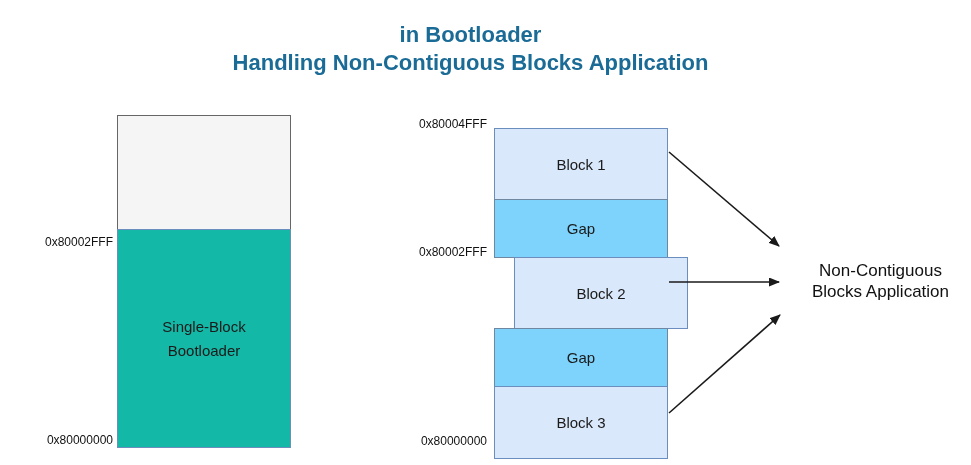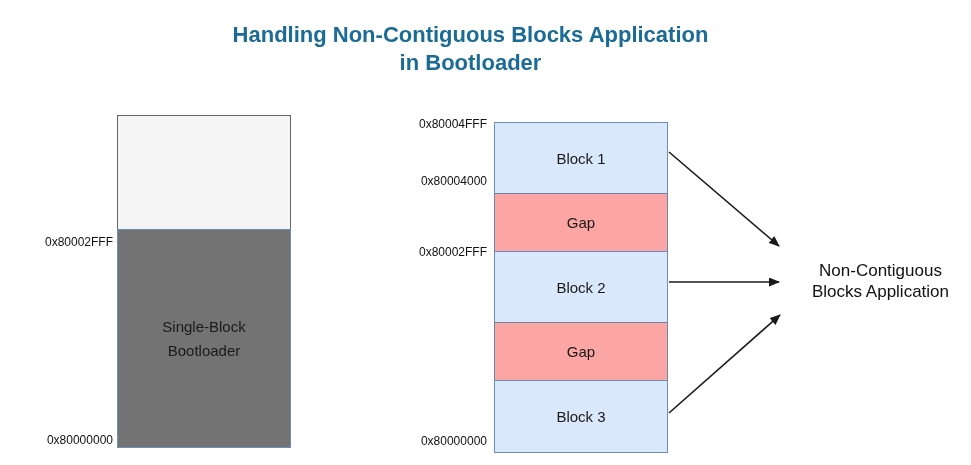--- a/index.html
+++ b/index.html
@@ -9,35 +9,35 @@
   }
   .title{
     position:absolute;top:21px;left:0;width:941px;text-align:center;
     font-size:22px;line-height:28px;font-weight:bold;color:#1a6b96;
   }
   
   .leftmem{position:absolute;left:117px;top:115px;width:174px;}
   .region{box-sizing:border-box;width:100%;}
   .region.free{height:115px;background:#f5f5f5;border:1px solid #666666;}
   .region.app{
-    height:219px;background:#737373;border:1px solid #6c8ebf;margin-top:-1px;
+    height:219px;background:#14b8a6;border:1px solid #6c8ebf;margin-top:-1px;
     display:flex;align-items:center;justify-content:center;text-align:center;
     font-size:15px;line-height:24px;
   }
   
   .stack{position:absolute;left:494px;top:116px;width:174px;}
   .seg{
     box-sizing:border-box;width:100%;margin-top:-1px;
     display:flex;align-items:center;justify-content:center;
     font-size:15px;
   }
-  .seg:first-child{margin-top:6px;}
+  .seg:first-child{margin-top:12px;}
   .seg.block{background:#dae8fc;border:1px solid #6c8ebf;}
-  .seg.gap{background:#fca5a5;border:1px solid #6f87a0;}
-  .h-b1{height:72px;}.h-g1{height:59px;}.h-b2{height:72px;}.h-g2{height:59px;}.h-b3{height:73px;}
+  .seg.gap{background:#7dd3fc;border:1px solid #6f87a0;}
+  .h-b1{height:72px;}.h-g1{height:59px;}.h-b2{height:72px;margin-left:20px;}.h-g2{height:59px;}.h-b3{height:73px;}
   
   .addr{
     position:absolute;font-size:12px;line-height:18px;text-align:right;color:#111111;
     white-space:nowrap;
   }
   .addr.lcol{left:0;width:113px;}
   .addr.rcol{left:372px;width:115px;}
   .al1{top:233px;}.al2{top:431px;}
   .ar1{top:115px;}.ar2{top:172px;}.ar3{top:243px;}.ar4{top:301px;}.ar5{top:374px;}.ar6{top:432px;}
   
@@ -47,22 +47,22 @@
     position:absolute;left:788px;top:260px;width:185px;text-align:center;
     font-size:17px;line-height:21px;color:#111111;
   }
 </style>
 </head>
 <body>
 
 <div class="canvas">
 
   <div class="title">
+    <div>in Bootloader</div>
     <div>Handling Non-Contiguous Blocks Application</div>
-    <div>in Bootloader</div>
   </div>
 
   <div class="leftmem">
     <div class="region free"></div>
     <div class="region app">
       <div>
         <div>Single-Block</div>
         <div>Bootloader</div>
       </div>
     </div>
@@ -71,21 +71,20 @@
   <div class="addr lcol al2">0x80000000</div>
 
   <div class="stack">
     <div class="seg block h-b1">Block 1</div>
     <div class="seg gap h-g1">Gap</div>
     <div class="seg block h-b2">Block 2</div>
     <div class="seg gap h-g2">Gap</div>
     <div class="seg block h-b3">Block 3</div>
   </div>
   <div class="addr rcol ar1">0x80004FFF</div>
-  <div class="addr rcol ar2">0x80004000</div>
   <div class="addr rcol ar3">0x80002FFF</div>
   <div class="addr rcol ar6">0x80000000</div>
 
   <svg class="arrows" viewBox="0 0 140 290" xmlns="http://www.w3.org/2000/svg">
     <defs>
       <marker id="ah" markerUnits="userSpaceOnUse" markerWidth="11" markerHeight="9" refX="10" refY="4.5" orient="auto">
         <path d="M0,0 L11,4.5 L0,9 Z" fill="#1a1a1a"></path>
       </marker>
     </defs>
     <line x1="9" y1="12" x2="119" y2="106" stroke="#1a1a1a" stroke-width="1.6" marker-end="url(#ah)"></line>

